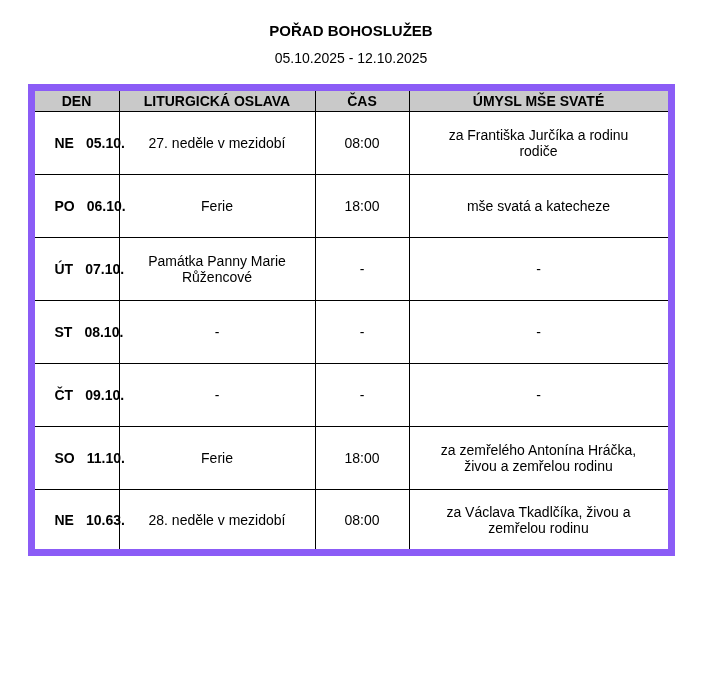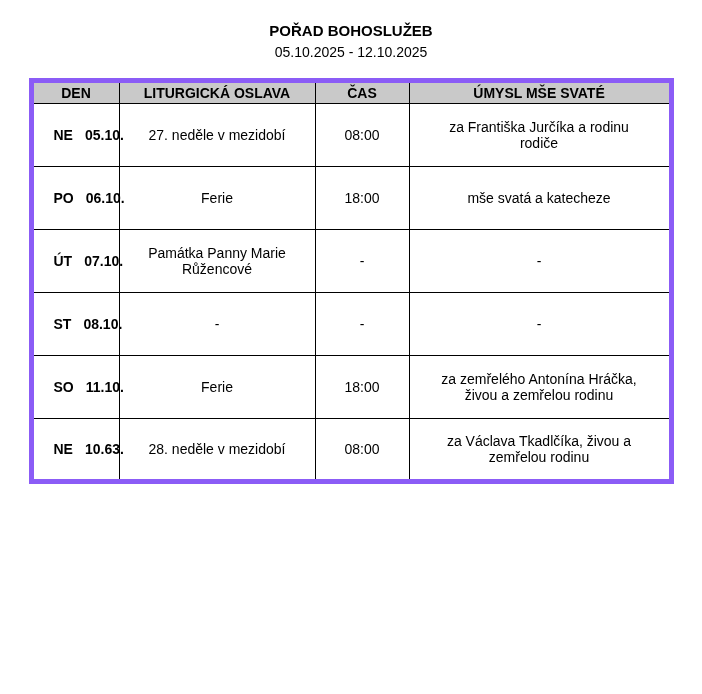--- a/index.html
+++ b/index.html
@@ -19,28 +19,28 @@
     text-align: center;
     line-height: 21px;
   }
   .doc-title, .doc-subtitle {
     font-size: 15px;
     font-weight: bold;
   }
   .doc-daterange {
     font-size: 14px;
     font-weight: normal;
-    margin-top: 1px;
+    margin-top: 7px;
   }
   table.schedule {
     border-collapse: collapse;
     margin: 15px auto 0 auto;
     width: 640px;
     table-layout: fixed;
-    border: 5px solid #8b5cf6;
+    border: 7px solid #8b5cf6;
   }
   table.schedule th, table.schedule td {
     border: 1px solid #000000;
     font-size: 14px;
     vertical-align: middle;
   }
   table.schedule th {
     background: #c9c9c9;
     font-weight: bold;
     height: 22px;
@@ -134,20 +134,31 @@
             <span>08.10.</span>
           </span>
         </td>
         <td>-</td>
         <td>-</td>
         <td>-</td>
       </tr>
       <tr>
         <td class="den-cell">
           <span class="den-inner">
+            <span>ČT</span>
+            <span>09.10.</span>
+          </span>
+        </td>
+        <td>-</td>
+        <td>-</td>
+        <td>-</td>
+      </tr>
+      <tr>
+        <td class="den-cell">
+          <span class="den-inner">
             <span>SO</span>
             <span>11.10.</span>
           </span>
         </td>
         <td>Ferie</td>
         <td>18:00</td>
         <td>za zemřelého Antonína Hráčka, živou a zemřelou rodinu</td>
       </tr>
       <tr>
         <td class="den-cell">

